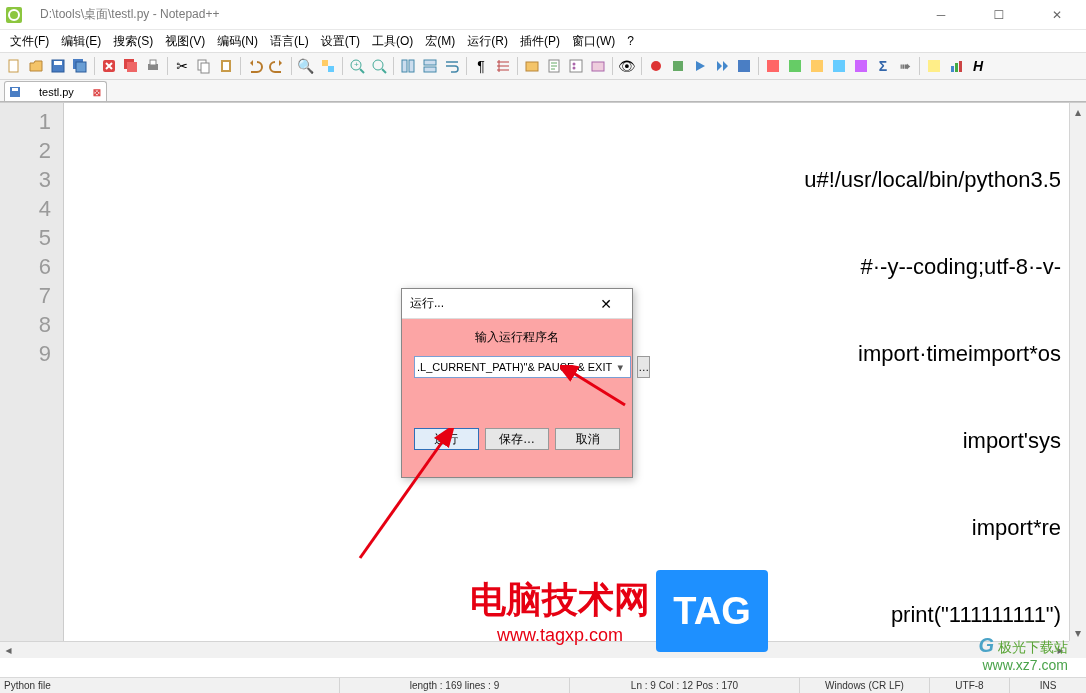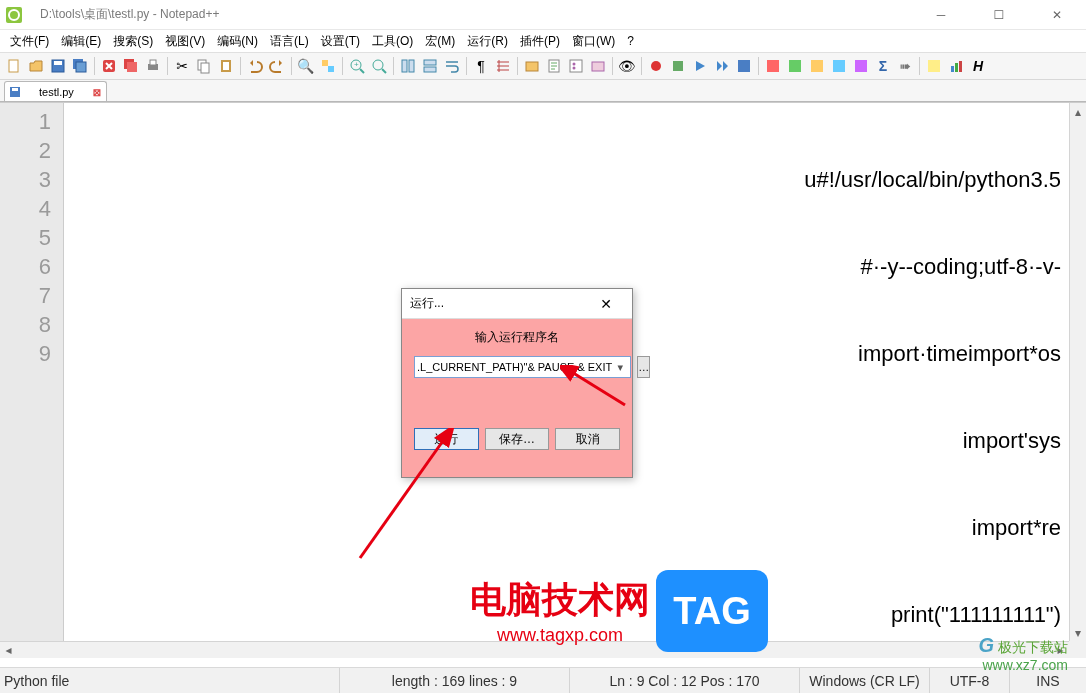--- a/index.html
+++ b/index.html
@@ -35,21 +35,21 @@
 .code .line { height:29px;text-align:right; }
 .kw { font-weight:normal; }
 .scroll-v { width:17px; background:#f1f1f1; border-left:1px solid #d4d4d4; position:relative; }
 .scroll-v .arrow { height:17px; display:flex; align-items:center; justify-content:center; color:#666; }
 .scroll-h { position:absolute; bottom:0; left:0; right:17px; height:17px; background:#f1f1f1; border-top:1px solid #d4d4d4; display:flex; }
 .scroll-h .arrow { width:17px; display:flex; align-items:center; justify-content:center; color:#666; }
 .scroll-h .track { flex:1; }
 .corner { position:absolute; right:0; bottom:0; width:17px; height:17px; background:#f1f1f1; }
 
 
-.statusbar { position:absolute; left:0; right:0; bottom:0; height:26px; background:#f1f1f1; border-top:1px solid #d9d9d9; display:flex; align-items:center; font-size:14px; color:#333; }
+.statusbar { position:absolute; left:0; right:0; bottom:0; height:16px; background:#f1f1f1; border-top:1px solid #d9d9d9; display:flex; align-items:center; font-size:10px; color:#333; }
 .st { padding:0 4px; border-right:1px solid #d4d4d4; height:100%; display:flex; align-items:center; }
 
 
 .run-dlg { position:absolute; left:401px; top:288px; width:232px; height:190px; background:#fca5a5; border:1px solid #888; box-shadow:2px 2px 8px rgba(0,0,0,0.25); }
 .run-dlg .dlg-title { height:30px; background:#fff; display:flex; align-items:center; padding:0 8px; border-bottom:1px solid #ddd; }
 .run-dlg .dlg-title .dlg-text { flex:1; font-size:12px; }
 .run-dlg .dlg-close { width:36px; height:24px; display:flex; align-items:center; justify-content:center; font-size:14px; cursor:pointer; }
 .run-dlg .dlg-body { padding:10px 12px; }
 .run-dlg .dlg-label { text-align:center; font-size:12px; margin-bottom:10px; }
 .run-dlg .field-row { display:flex; align-items:center; gap:6px; }
@@ -58,21 +58,21 @@
 .run-dlg .combo .combo-arrow { width:16px; text-align:center; color:#555; }
 .run-dlg .browse-btn { width:24px; height:22px; border:1px solid #999; background:#e6e6e6; font-size:11px; cursor:pointer; display:flex; align-items:center; justify-content:center; }
 .run-dlg .dlg-buttons { display:flex; gap:6px; justify-content:space-between; margin-top:50px; }
 .run-dlg .dlg-btn { width:72px; height:22px; border:1px solid #999; background:#e6e6e6; font-size:12px; cursor:pointer; display:flex; align-items:center; justify-content:center; }
 .run-dlg .dlg-btn.default { border:1px solid #2f6fb8; background:#e1edf9; }
 
 
 .wm1 { position:absolute; left:470px; top:570px; display:flex; align-items:center; gap:6px; }
 .wm1 .text { color:#e60012; font-size:36px; font-weight:700; }
 .wm1 .text small { display:block; color:#e60012; font-size:18px; font-weight:400; text-align:center; }
-.wm1 .tag { width:112px; height:82px; background:#1e90ff; border-radius:12px; color:#fff; font-size:38px; font-weight:700; display:flex; align-items:center; justify-content:center; }
+.wm1 .tag { width:112px; height:82px; background:#1e90ff; border-radius:4px; color:#fff; font-size:38px; font-weight:700; display:flex; align-items:center; justify-content:center; }
 .wm2 { position:absolute; right:18px; bottom:20px; text-align:right; color:#5aa536; font-size:14px; }
 .wm2 .logo { color:#4aa3c7; font-weight:bold; font-style:italic; font-size:20px; }
 
 
 .arrow-red { position:absolute; pointer-events:none; }
 </style>
 </head>
 <body>
 
 <div class="titlebar">

